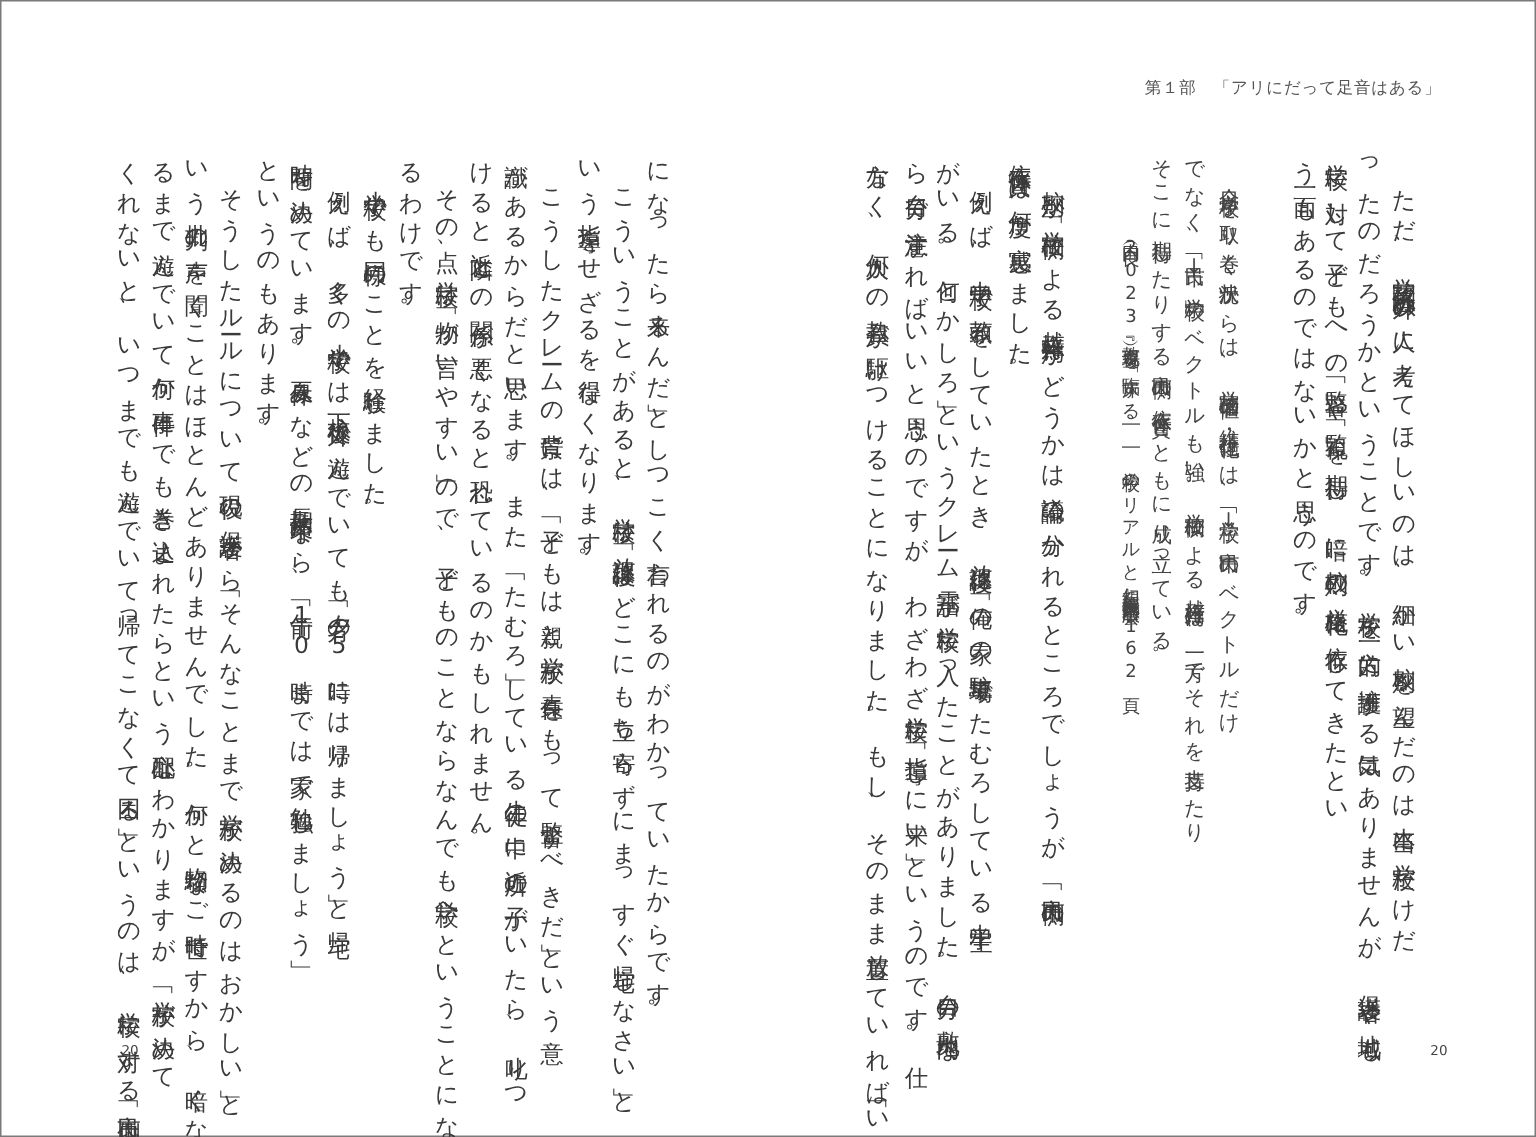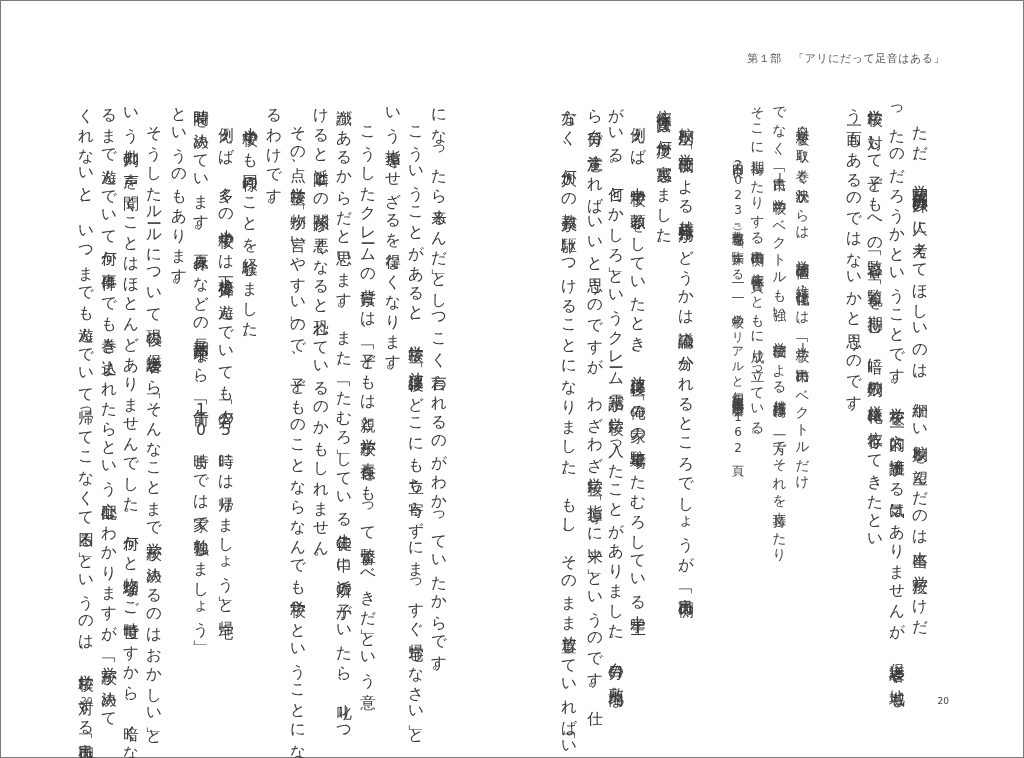--- a/index.html
+++ b/index.html
@@ -6,21 +6,21 @@
   body {
     width: 1024px; height: 758px; background: #ffffff; position: relative; overflow: hidden;
     font-family: "DejaVu Sans", sans-serif; color: #333333;
   }
   .spread {
     position: absolute; left: 0; top: 0; width: 1022px; height: 756px;
     border: 1px solid #7a7a7a; background: #ffffff;
   }
   .page { position: absolute; top: 0; height: 756px; }
   .page-left { left: 0; width: 511px; }
-  .page-right { left: 495px; width: 511px; text-decoration: underline; }
+  .page-right { left: 511px; width: 511px; text-decoration: underline; }
   .running-head {
     position: absolute; top: 50px; right: 62px;
     font-size: 11px; color: #555555; letter-spacing: 0.5px; white-space: nowrap;
   }
   .folio { position: absolute; top: 695px; font-size: 9px; color: #444444; }
   .folio-left { left: 80px; }
   .folio-right { right: 58px; }
   .col {
     position: absolute; top: 96px;
     writing-mode: vertical-rl; text-orientation: upright;

